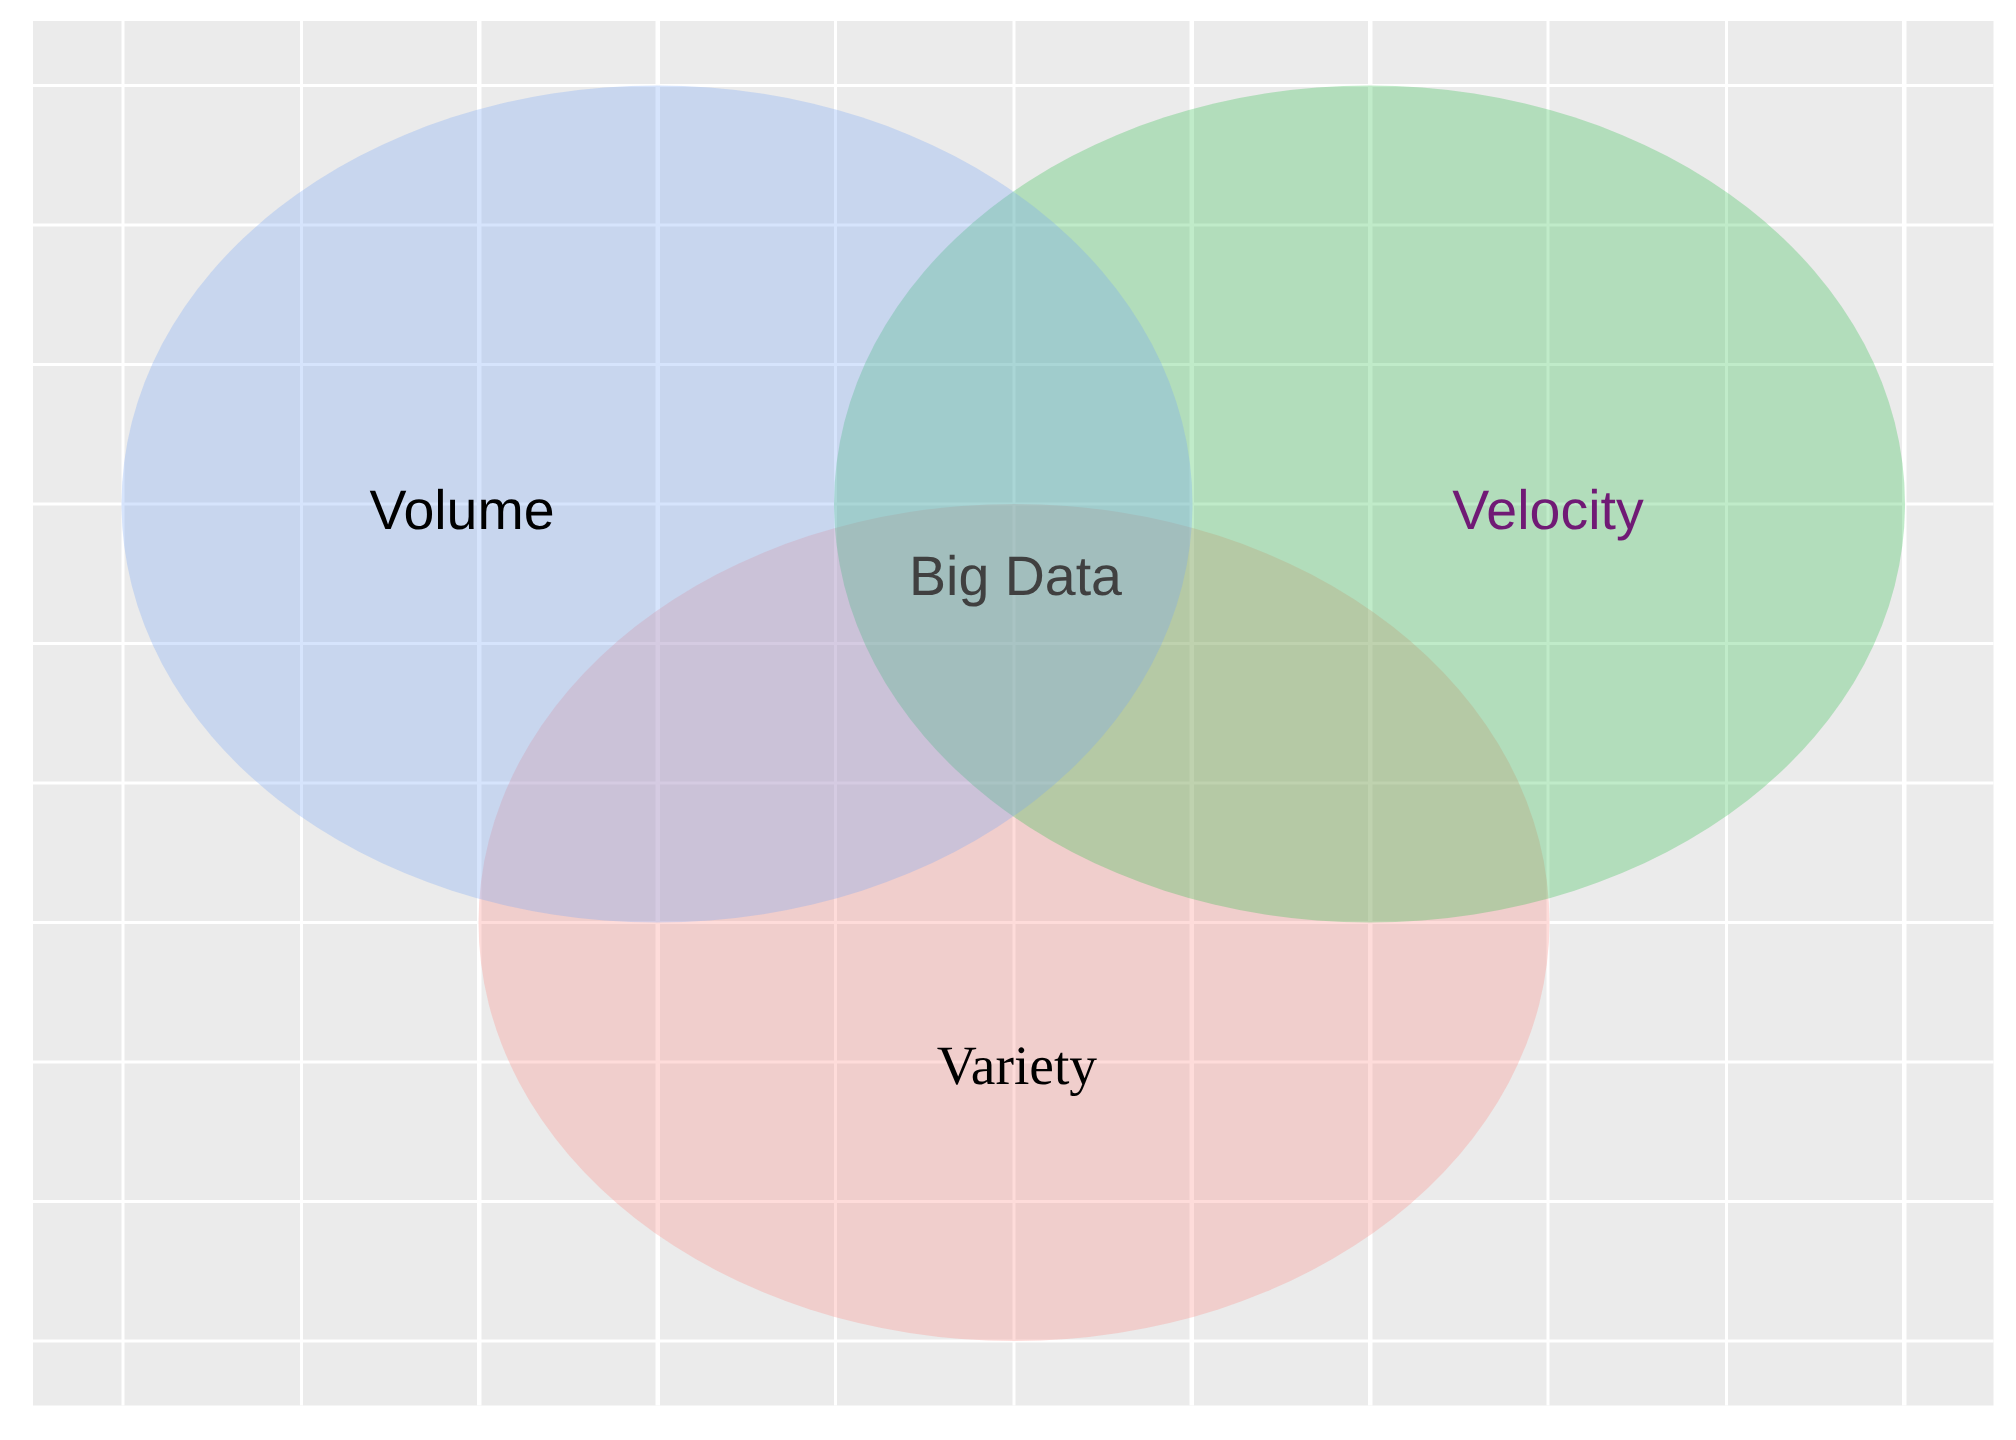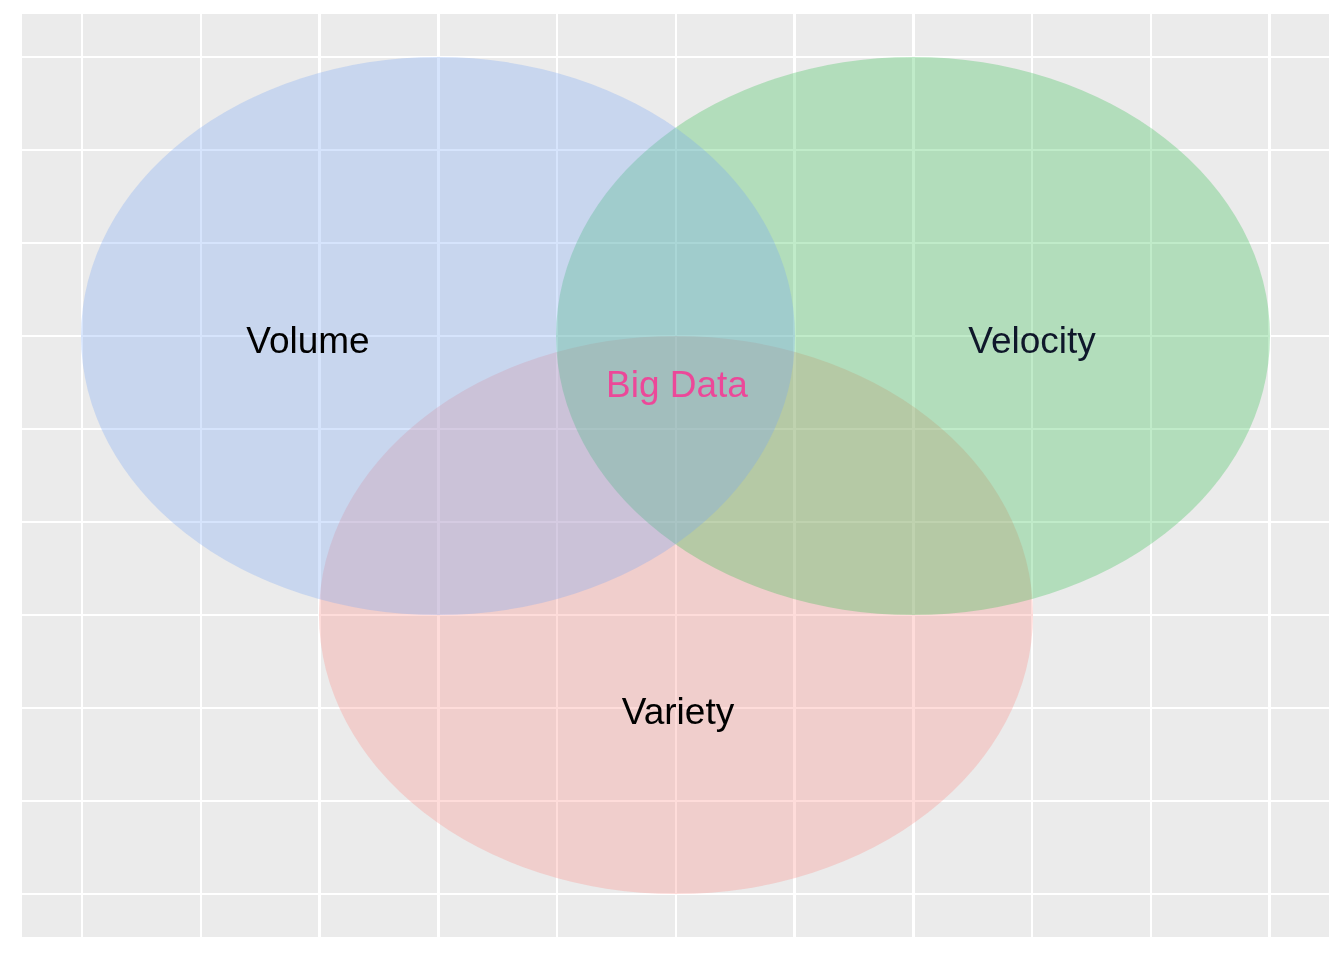--- a/index.html
+++ b/index.html
@@ -61,17 +61,17 @@
     <div class="grid h" style="top: 334.75px; left: 22px; width: 1307px; height: 2.5px; background: rgb(255, 255, 255);"></div>
     <div class="grid h" style="top: 427.75px; left: 22px; width: 1307px; height: 2.5px; background: rgb(255, 255, 255);"></div>
     <div class="grid h" style="top: 520.75px; left: 22px; width: 1307px; height: 2.5px; background: rgb(255, 255, 255);"></div>
     <div class="grid h" style="top: 613.75px; left: 22px; width: 1307px; height: 2.5px; background: rgb(255, 255, 255);"></div>
     <div class="grid h" style="top: 706.75px; left: 22px; width: 1307px; height: 2.5px; background: rgb(255, 255, 255);"></div>
     <div class="grid h" style="top: 799.75px; left: 22px; width: 1307px; height: 2.5px; background: rgb(255, 255, 255);"></div>
     <div class="grid h" style="top: 892.75px; left: 22px; width: 1307px; height: 2.5px; background: rgb(255, 255, 255);"></div>
     <div class="ellipse" style="left: 318.75px; top: 336px; width: 714px; height: 558px; background: rgba(252, 138, 132, 0.3);"></div>
     <div class="ellipse" style="left: 556.25px; top: 57px; width: 714px; height: 558px; background: rgba(45, 188, 75, 0.3);"></div>
     <div class="ellipse" style="left: 81.25px; top: 57px; width: 714px; height: 558px; background: rgba(118, 165, 245, 0.3);"></div>
-    <div class="venn-label" style="left: 678px; top: 711px; color: rgb(0, 0, 0);">Variety</div>
-    <div class="venn-label" style="left: 1032px; top: 340px; color: #0f172a;">Velocity</div>
+    <div class="venn-label" style="left: 678px; top: 711px; color: rgb(0, 0, 0); font-family: Liberation Serif, serif;">Variety</div>
+    <div class="venn-label" style="left: 1032px; top: 340px; color: #701a75;">Velocity</div>
     <div class="venn-label" style="left: 308px; top: 340px; color: rgb(0, 0, 0);">Volume</div>
-    <div class="venn-label" id="intersection-label" style="left: 677px; top: 384px; color: #ec4899; text-align: center;">Big Data</div>
+    <div class="venn-label" id="intersection-label" style="left: 677px; top: 384px; color: #404040; text-align: center;">Big Data</div>
   </div>
 
 </body></html>

